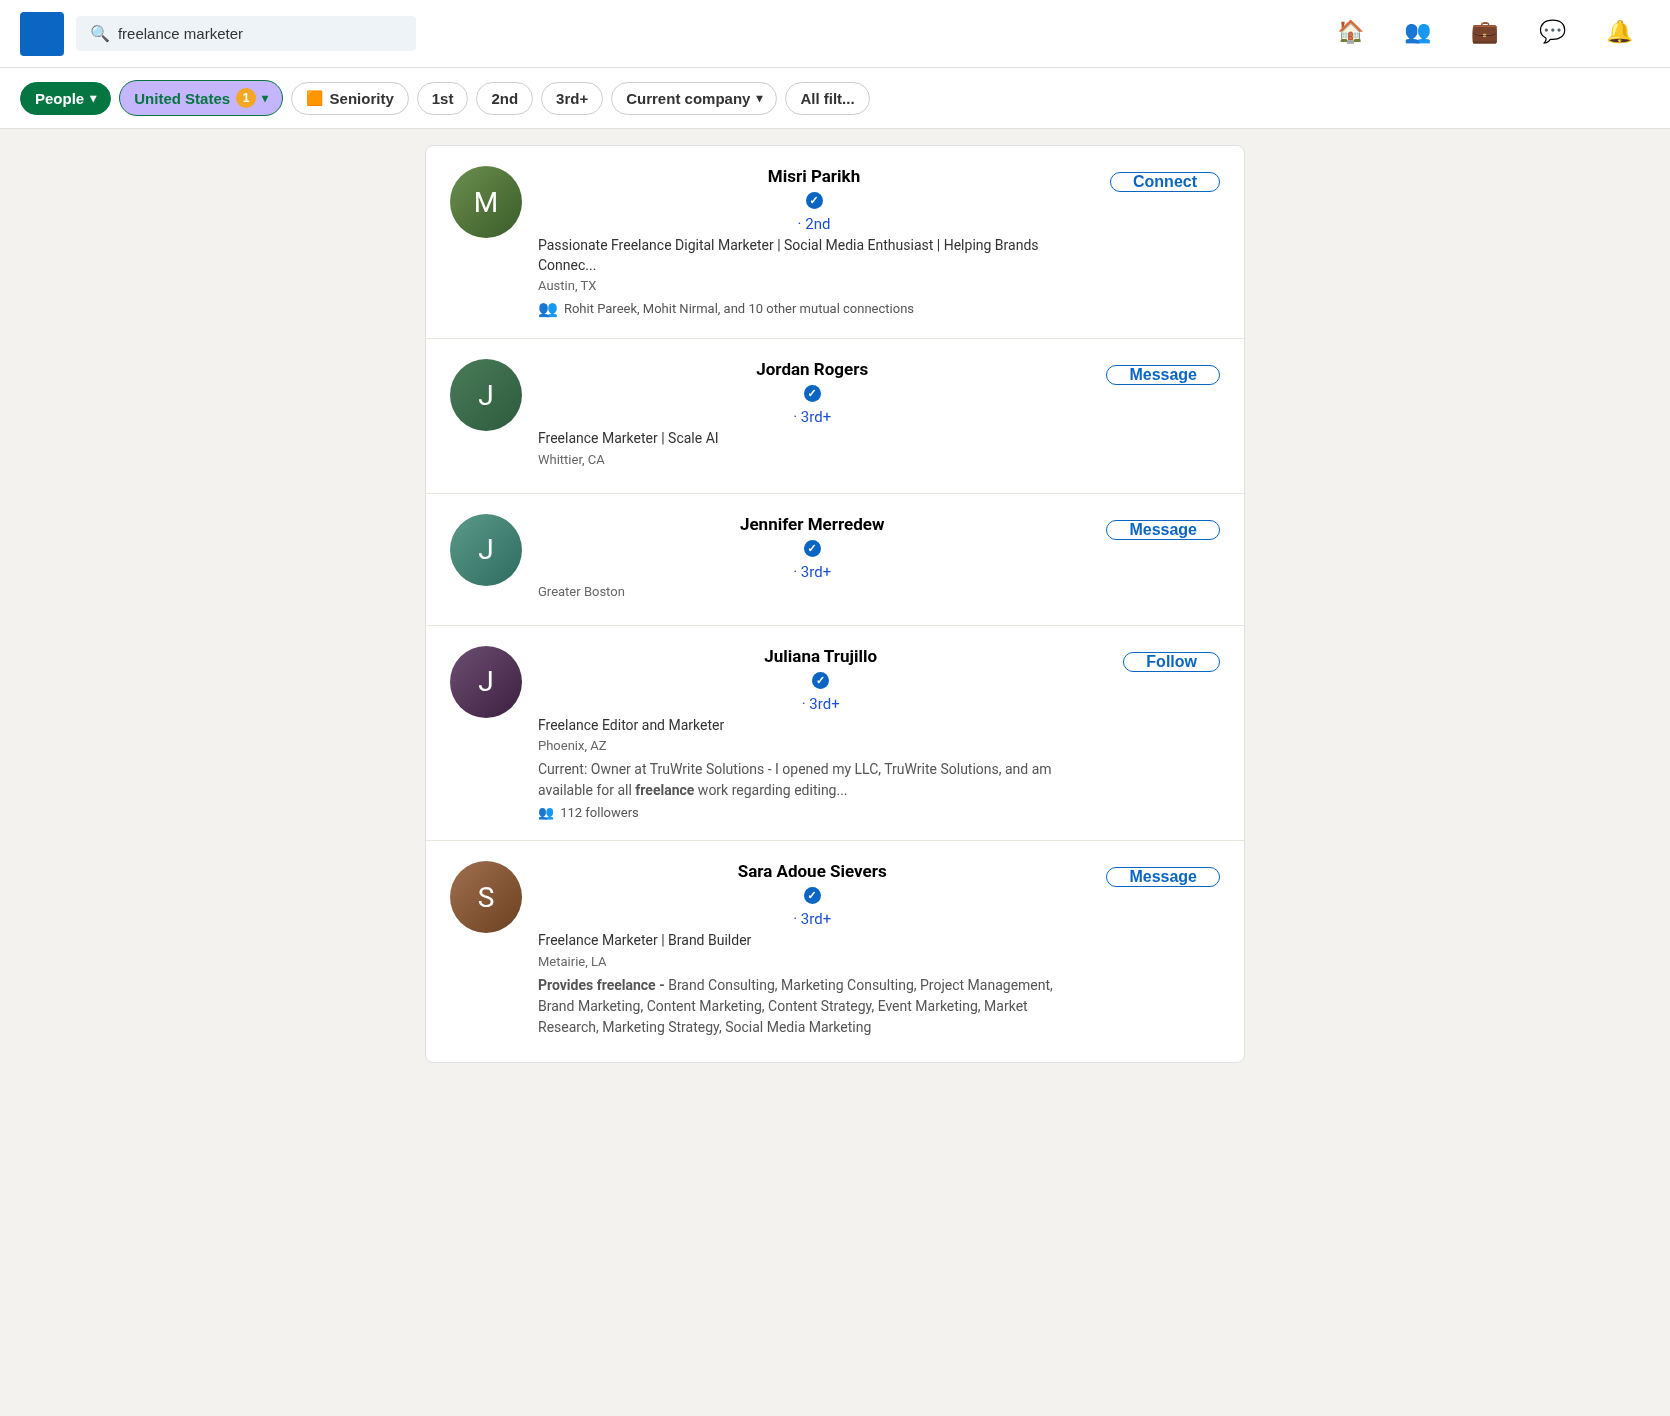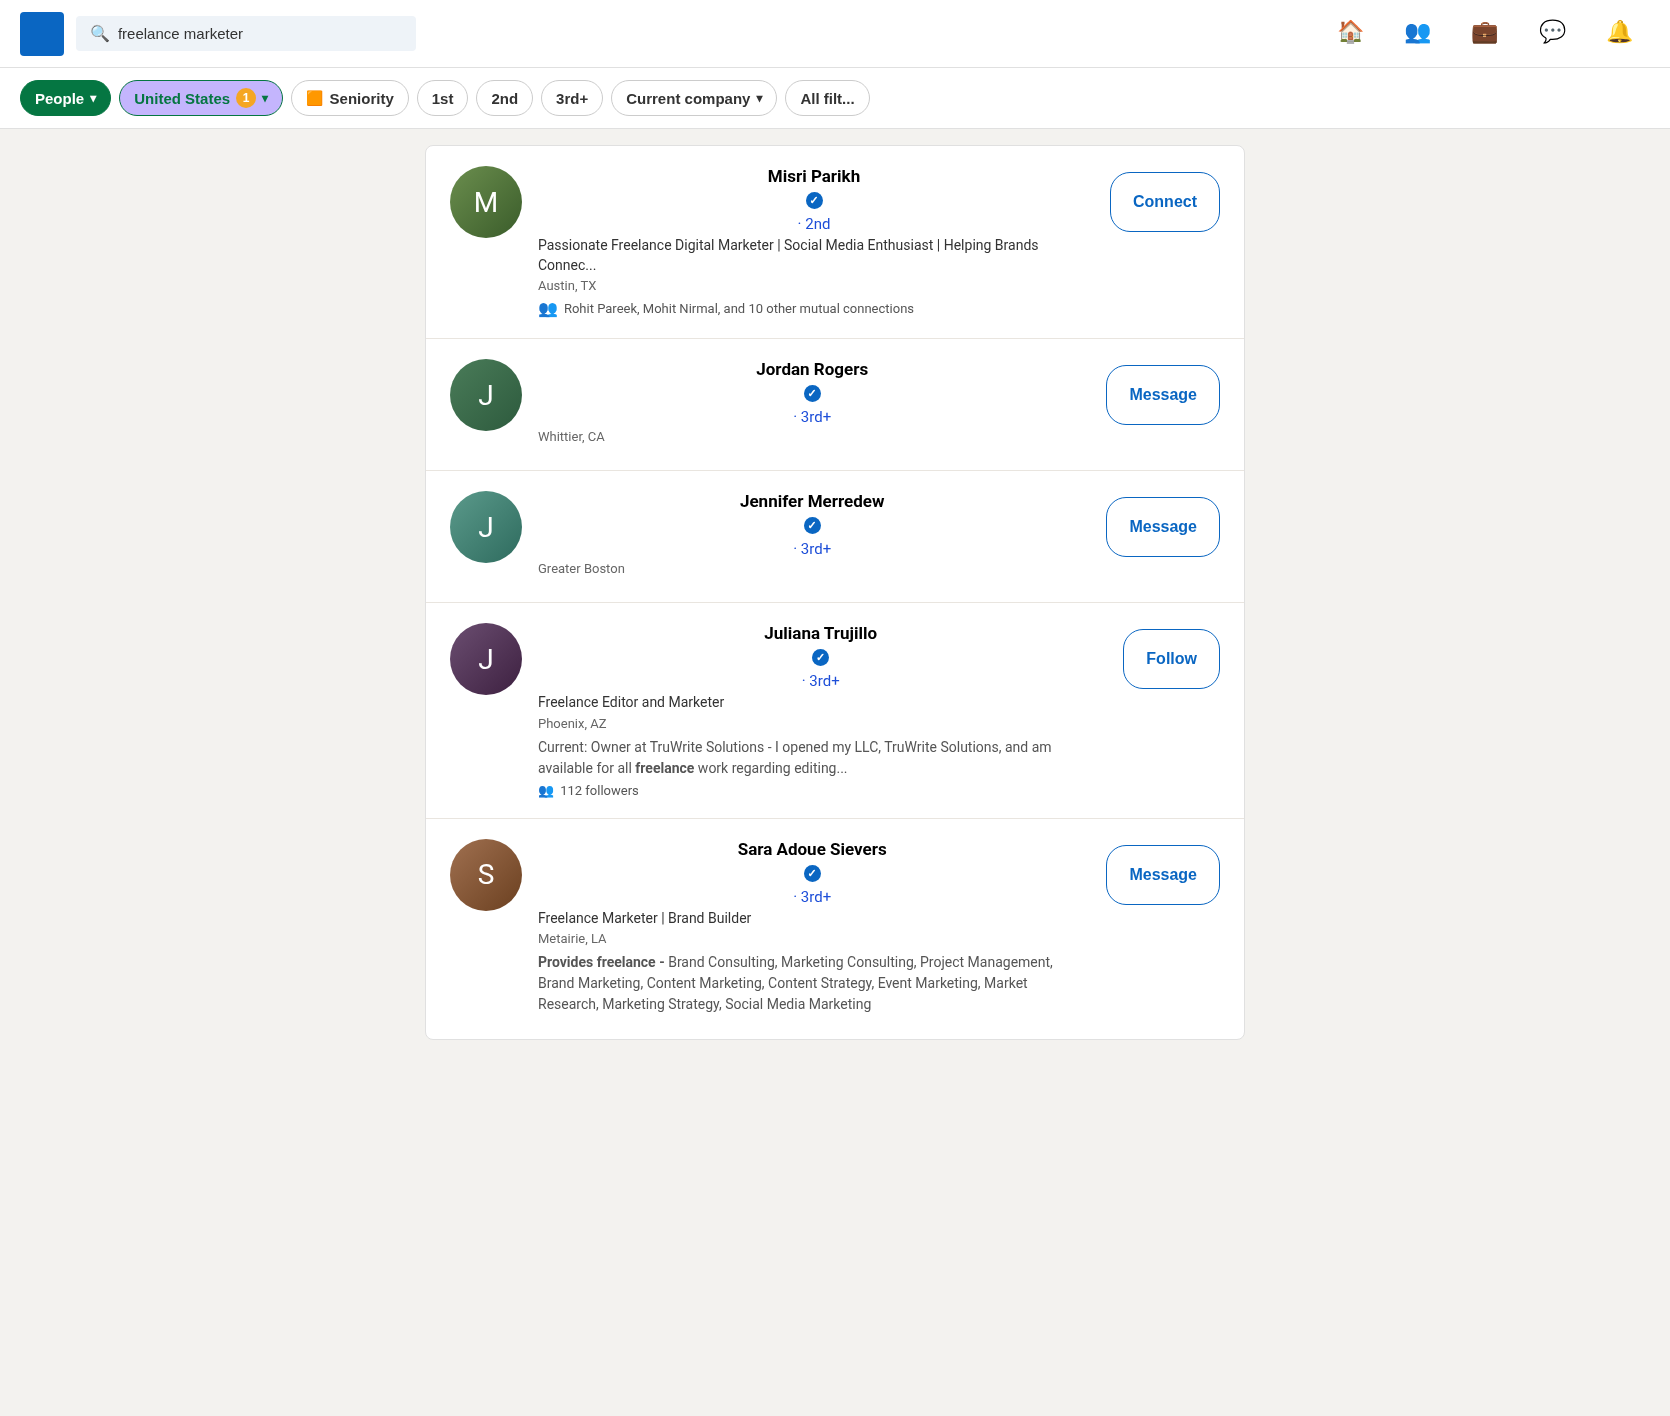--- a/index.html
+++ b/index.html
@@ -74,20 +74,21 @@
       font-size: 22px;
       color: #555;
     }
 
     
     .filter-bar {
       background: #fff;
       border-bottom: 1px solid #e0e0e0;
       padding: 12px 20px;
       display: flex;
+      align-items: center;
       gap: 8px;
       flex-wrap: wrap;
     }
     .filter-btn {
       display: flex;
       align-items: center;
       gap: 6px;
       padding: 7px 14px;
       border-radius: 20px;
       font-size: 15px;
@@ -209,21 +210,21 @@
       gap: 6px;
     }
     .current-text {
       font-size: 14px;
       color: #555;
       margin-bottom: 4px;
       line-height: 1.5;
     }
     .action-btn {
       flex-shrink: 0;
-      padding: 20px 22px;
+      padding: 0 22px;
       border-radius: 20px;
       font-size: 16px;
       font-weight: 600;
       cursor: pointer;
       border: 1.5px solid #0a66c2;
       color: #0a66c2;
       background: #fff;
       margin-left: 20px;
       align-self: flex-start;
       margin-top: 6px;
@@ -314,20 +315,21 @@
       <button class="action-btn">Connect</button>
     </div>
     <div class="result-card">
       <div class="avatar avatar-2">J</div>
       <div class="person-info">
         <div class="person-name-row">
           <span class="person-name">Jordan Rogers</span>
           <span class="verified-icon" style="width: 17px; height: 17px; background: rgb(10, 102, 194); border-radius: 50%; color: rgb(255, 255, 255); display: inline-flex; align-items: center; justify-content: center; font-size: 11px; font-weight: 700;">✓</span>
           <span class="degree">· 3rd+</span>
         </div>
+        <div class="person-title">Freelance Marketer | Scale AI</div>
         <div class="person-location">Whittier, CA</div>
       </div>
       <button class="action-btn">Message</button>
     </div>
     <div class="result-card">
       <div class="avatar avatar-3">J</div>
       <div class="person-info">
         <div class="person-name-row">
           <span class="person-name">Jennifer Merredew</span>
           <span class="verified-icon" style="width: 17px; height: 17px; background: rgb(10, 102, 194); border-radius: 50%; color: rgb(255, 255, 255); display: inline-flex; align-items: center; justify-content: center; font-size: 11px; font-weight: 700;">✓</span>

